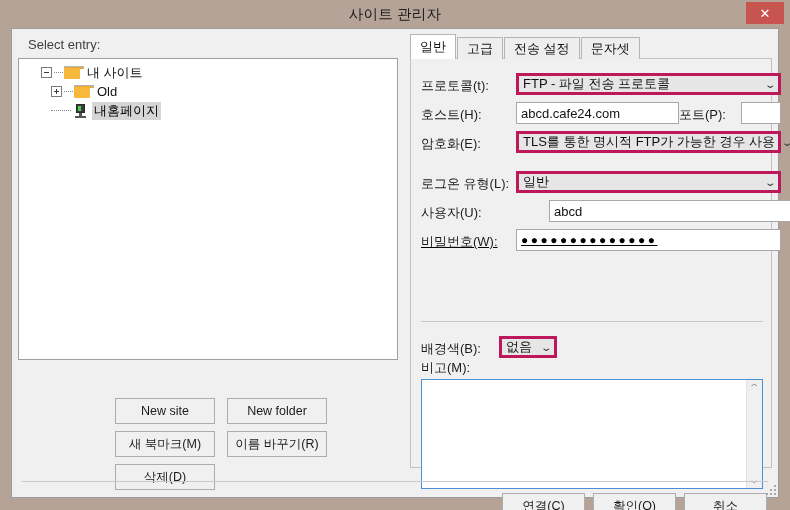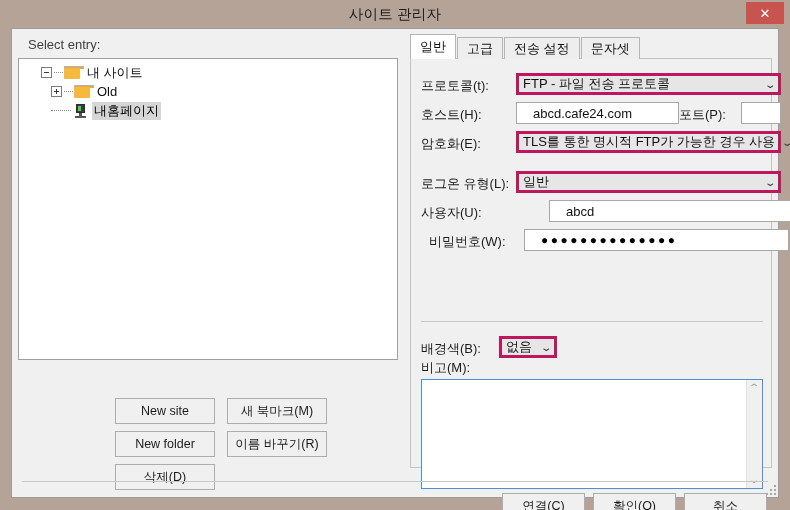--- a/index.html
+++ b/index.html
@@ -260,21 +260,21 @@
     color: #1b1b1b;
     white-space: nowrap;
   }
   .finput {
     height: 22px;
     background: #ffffff;
     border: 1px solid #a8a8a8;
     font-size: 13px;
     color: #111;
     font-family: "Liberation Sans", sans-serif;
-    padding: 0 16px;
+    padding: 0 4px;
     outline: none;
   }
   .fselect {
     height: 22px;
     background: #e6e6e6;
     border: 3px solid #be185d;
     font-size: 13px;
     color: #111;
     font-family: "Liberation Sans", sans-serif;
     padding: 0 4px;
@@ -416,22 +416,22 @@
               <div class="stand"></div>
               <div class="base"></div>
           </div>
           <span class="tree-label">내홈페이지</span>
         </div>
 
       </div>
 
       <div id="left-buttons">
         <button class="btn">New site</button>
+        <button class="btn">New folder</button>
         <button class="btn">새 북마크(M)</button>
-        <button class="btn">New folder</button>
         <button class="btn">이름 바꾸기(R)</button>
         <button class="btn">삭제(D)</button>
       </div>
     </div>
 
     <div id="right-pane">
 
       <div id="tabstrip">
         <div class="tab active">일반</div>
         <div class="tab">고급</div>
@@ -470,21 +470,21 @@
             <span>일반</span>
             <span class="chev">⌄</span>
           </div>
         </div>
 
         <div class="frow" style="left:10px; top:139px;gap:33px;">
           <span class="flabel" style="width:95px;">사용자(U):</span>
           <input class="finput" style="width: 265px;" value="abcd">
         </div>
 
-        <div class="frow" style="left:18px; top:168px;">
+        <div class="frow" style="left:10px; top:168px;text-decoration:underline;">
           <span class="flabel" style="width:95px;">비밀번호(W):</span>
           <div class="finput" style="width:265px; display:flex; align-items:center;">
             <span class="pw-dots">●●●●●●●●●●●●●●</span>
           </div>
         </div>
 
         <div id="separator"></div>
 
         <div class="frow" style="left:10px; top:275px;">
           <span class="flabel" style="width:78px;">배경색(B):</span>

